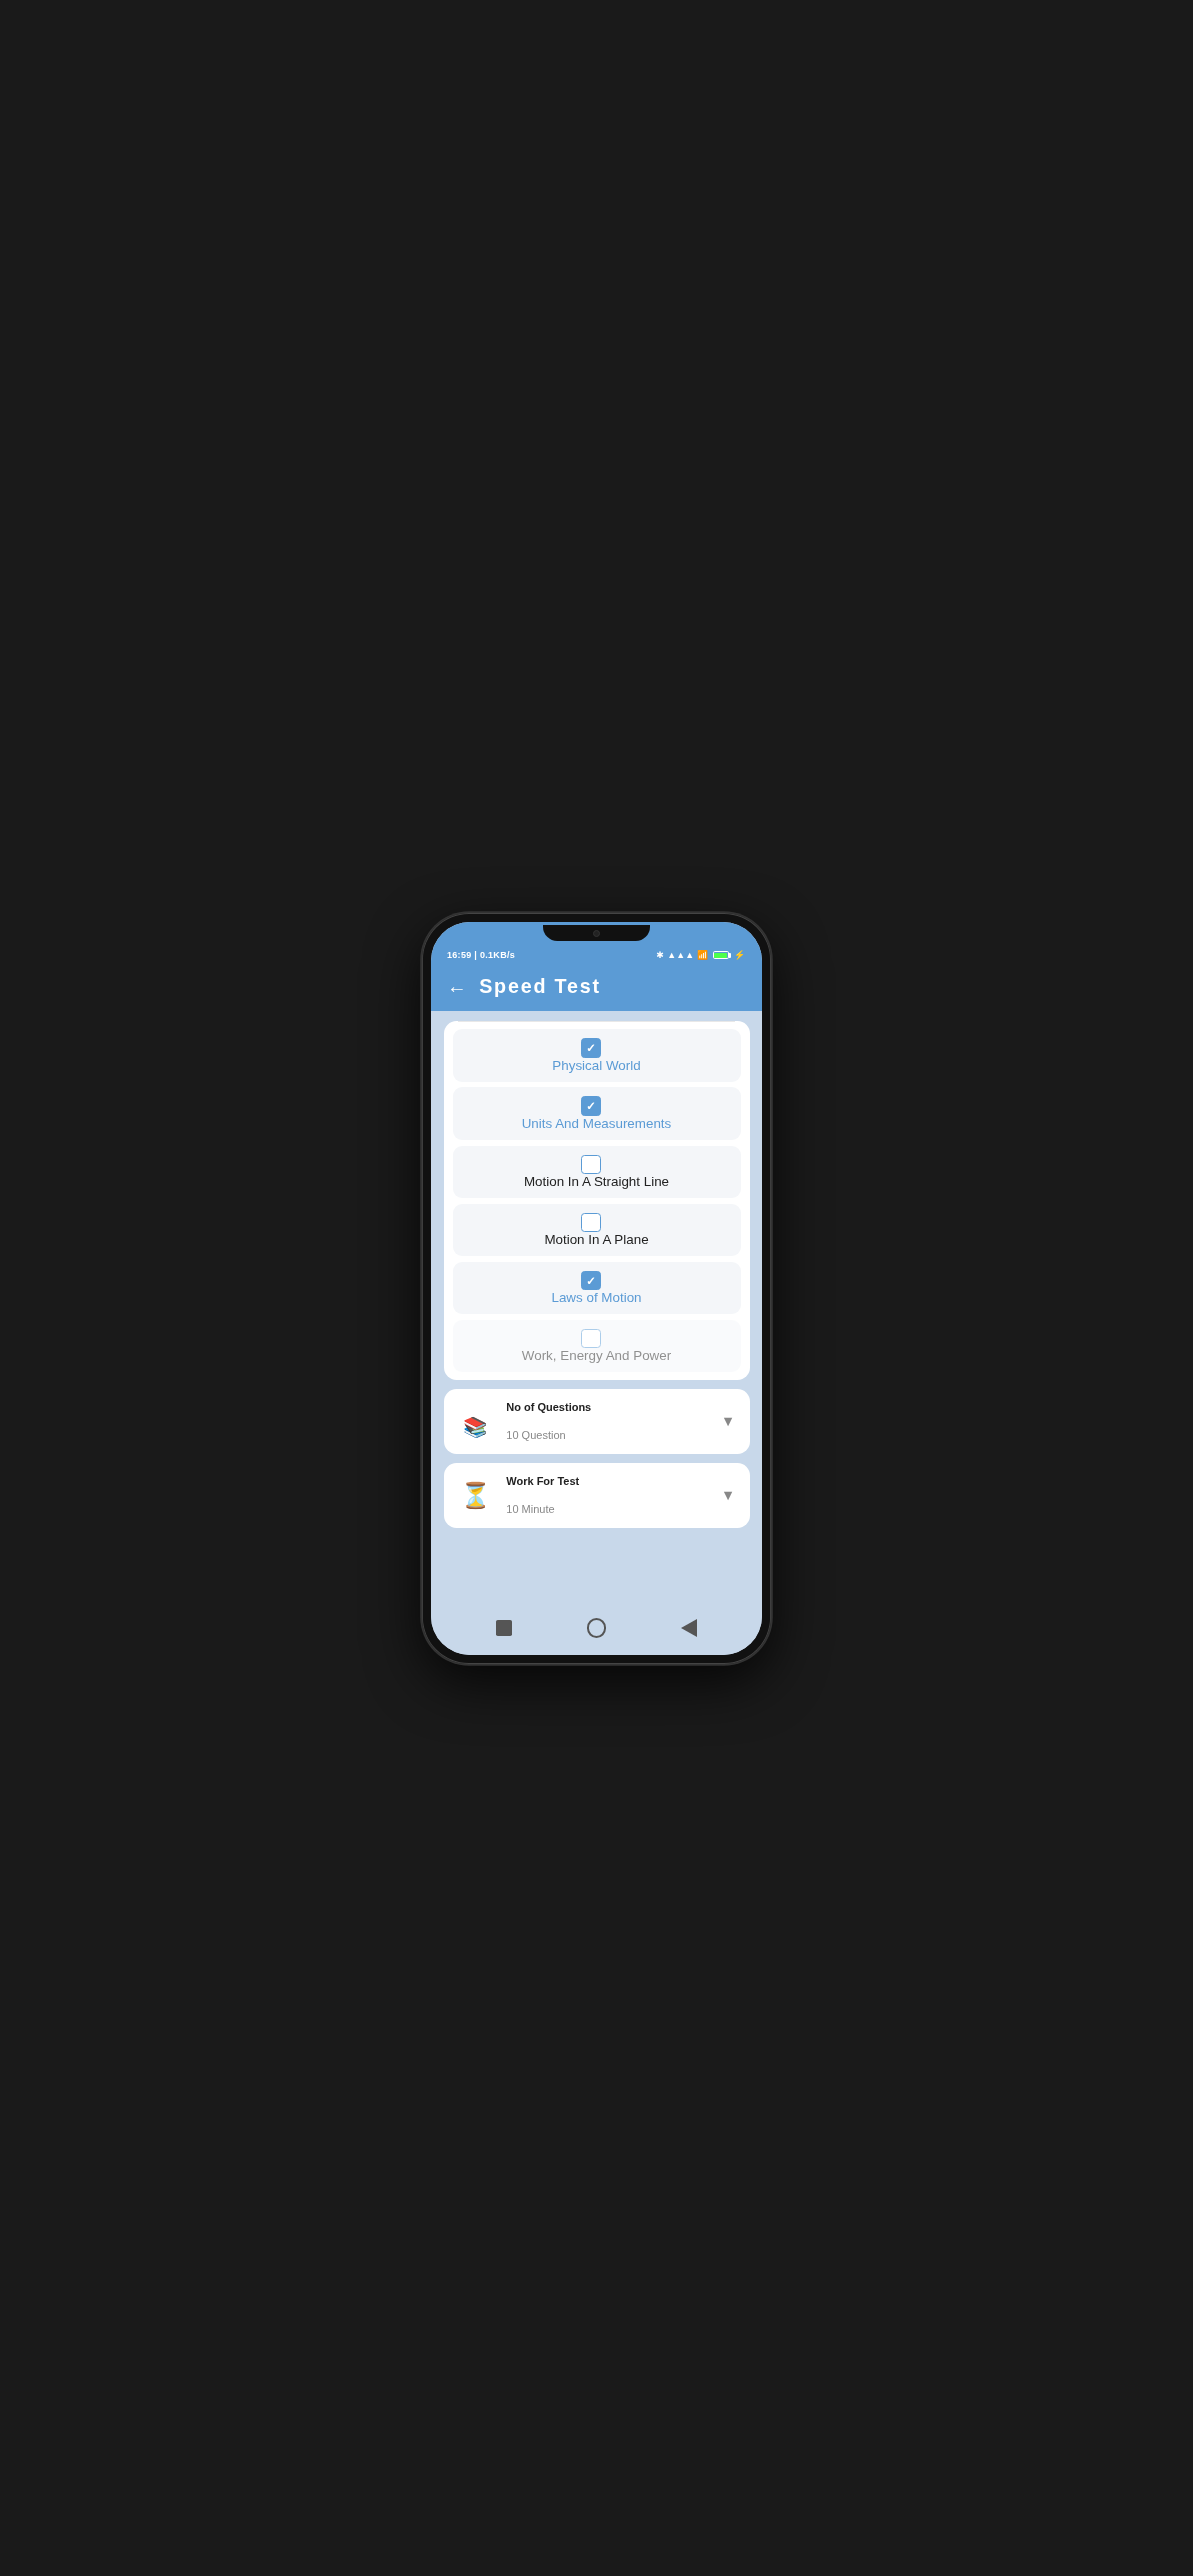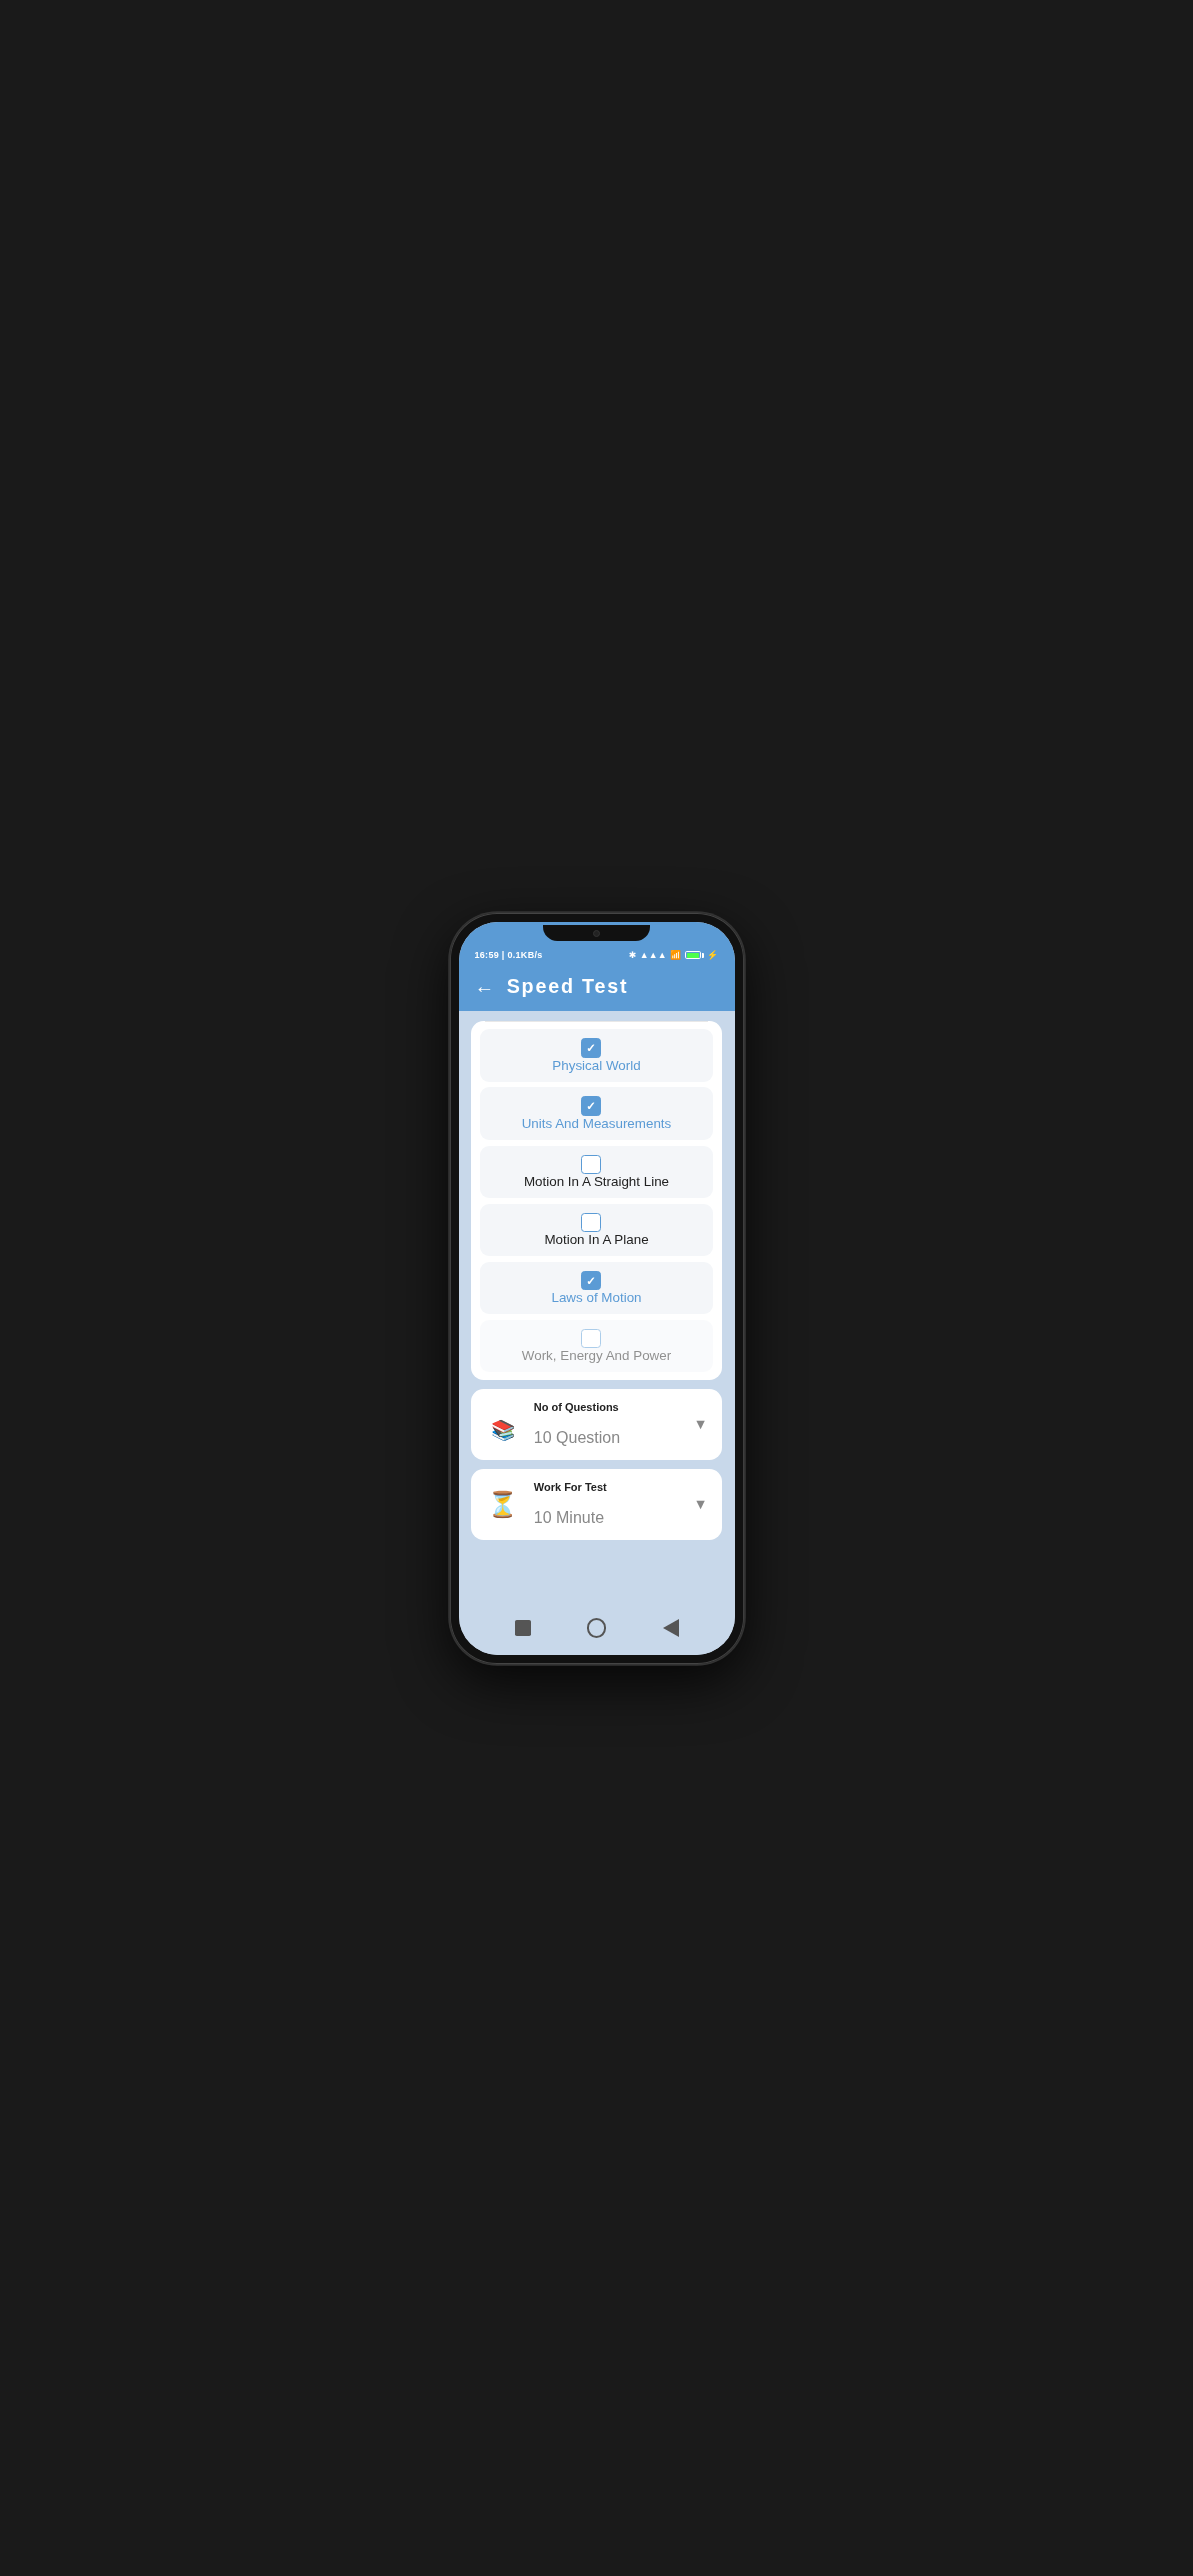--- a/index.html
+++ b/index.html
@@ -7,21 +7,21 @@
     body {
       background: #1a1a1a;
       display: flex;
       justify-content: center;
       align-items: center;
       min-height: 100vh;
       font-family: 'Segoe UI', Arial, sans-serif;
     }
 
     .phone-outer {
-      width: 294px;
+      width: 349px;
       height: 751px;
       background: #111;
       border-radius: 47px;
       padding: 9px;
       box-shadow: 0 0 0 1.8px #333, 0 18px 54px rgba(0,0,0,0.8), inset 0 0 0 0.9px #444;
       position: relative;
     }
 
     .phone-inner {
       width: 100%;
@@ -297,21 +297,21 @@
       flex: 1;
     }
 
     .settings-title {
       font-size: 11px;
       font-weight: 700;
       color: #222;
     }
 
     .settings-subtitle {
-      font-size: 16px;
+      font-size: 11px;
       color: #888;
       margin-top: 16px;
     }
 
     
     .hourglass-icon {
       font-size: 25px;
     }
 
     

